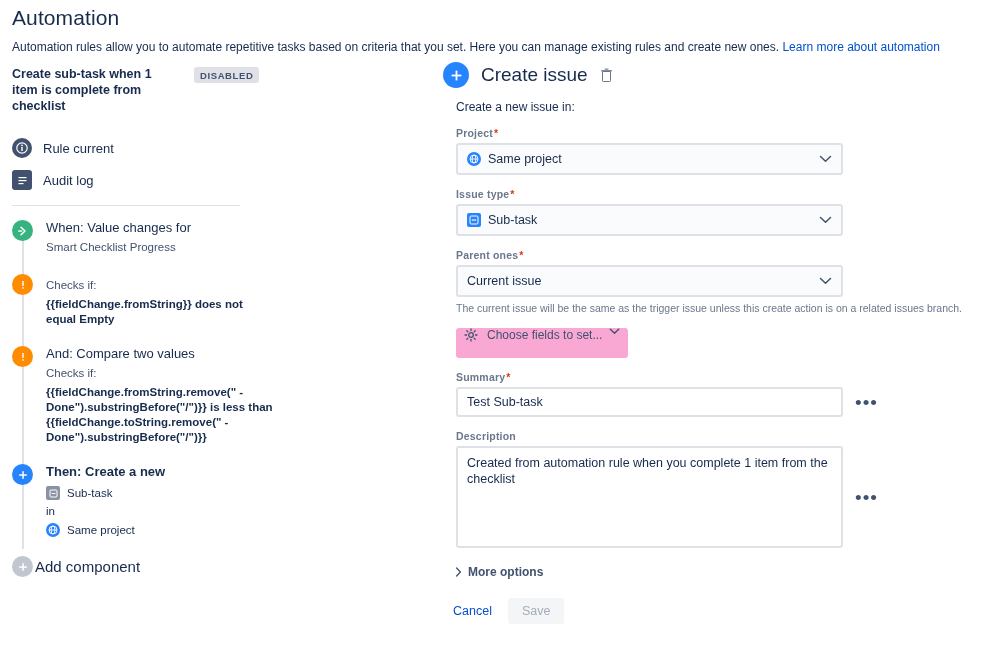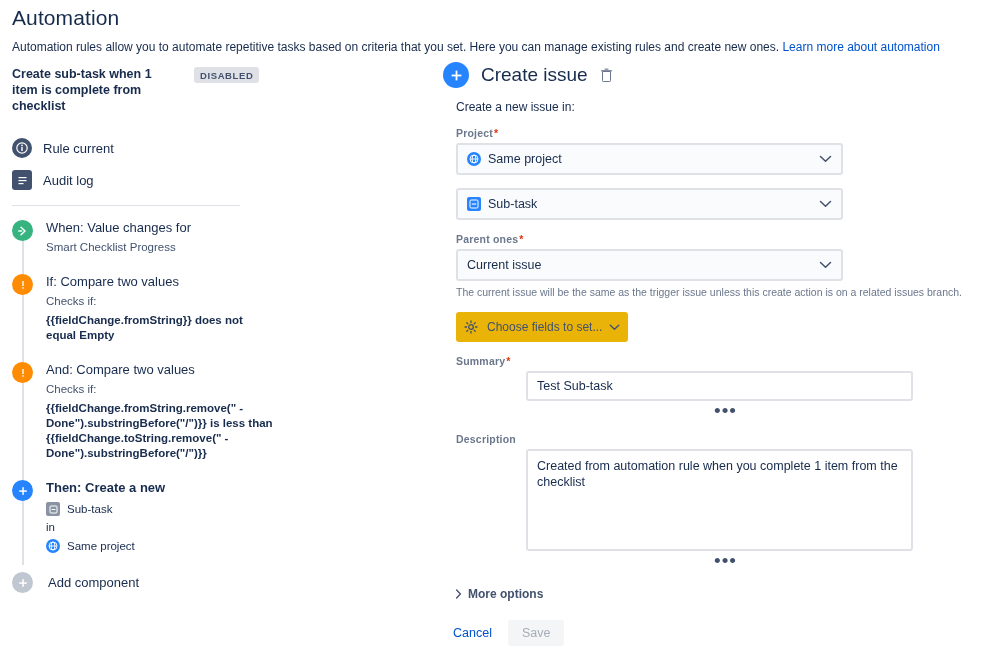--- a/index.html
+++ b/index.html
@@ -142,21 +142,21 @@
     width: 14px; height: 14px; border-radius: 50%;
     background: #2684ff; color: #fff;
     font-size: 9px; display: inline-flex;
     align-items: center; justify-content: center;
     flex: 0 0 14px;
   }
   .plain-line { font-size: 11.5px; color: #172b4d; margin-top: 5px; }
 
   .add-component { display: flex; align-items: center; margin-top: 4px; }
   .add-component .ac-label {
-    font-size: 13px; color: #172b4d; margin-left: 15px;
+    font-size: 15px; color: #172b4d; margin-left: 2px;
   }
 
   
   .right-panel {
     position: absolute;
     left: 443px; top: 62px;
     width: 540px;
   }
   .form-head { display: flex; align-items: center; }
   .form-head .big-icon {
@@ -222,23 +222,23 @@
     font-size: 8px;
   }
   .hint {
     font-size: 10.5px;
     color: #6b778c;
     margin-top: 5px;
   }
   .choose-fields {
     margin: 14px 0 0 13px;
     width: 172px; height: 30px;
-    background: #eab308;
+    background: #f9a8d4;
     border-radius: 3px;
-    display: flex; align-items: center;
+    display: flex; 
     padding: 0 8px;
     font-size: 12px;
     color: #42526e;
   }
   .choose-fields .gear { margin-right: 9px; color: #42526e; }
   .choose-fields .cf-chev { margin-left: auto; color: #42526e; }
   .input-text {
     width: 387px; height: 30px;
     border: 2px solid #dfe1e6;
     border-radius: 3px;
@@ -253,21 +253,21 @@
     border: 2px solid #dfe1e6;
     border-radius: 3px;
     background: #fff;
     font-size: 12.5px;
     color: #172b4d;
     padding: 7px 9px;
     resize: none;
     font-family: "Liberation Sans", sans-serif;
     line-height: 16px;
   }
-  .row-with-dots { display: flex; align-items: center; flex-direction: column; }
+  .row-with-dots { display: flex; align-items: flex-end; }
   .dots {
     margin-left: 12px;
     color: #42526e;
     font-size: 19px;
     letter-spacing: 1px;
     line-height: 1;
     cursor: pointer;
   }
   .dots.mid { align-self: center; }
   .more-options {
@@ -363,21 +363,20 @@
       </div>
 
       <div class="step">
         <span class="step-icon ic-orange">
           <svg width="12" height="12" viewBox="0 0 12 12">
               <rect x="5.3" y="2" width="1.4" height="5" fill="#fff"></rect>
               <rect x="5.3" y="8.2" width="1.4" height="1.5" fill="#fff"></rect>
             </svg>
         </span>
         <div class="step-body">
-          <div class="step-title">If: Compare two values</div>
           <div class="step-sub">Checks if:</div>
           <div class="step-sub bold">{{fieldChange.fromString}} does not equal Empty</div>
         </div>
       </div>
 
       <div class="step">
         <span class="step-icon ic-orange">
           <svg width="12" height="12" viewBox="0 0 12 12">
               <rect x="5.3" y="2" width="1.4" height="5" fill="#fff"></rect>
               <rect x="5.3" y="8.2" width="1.4" height="1.5" fill="#fff"></rect>
@@ -472,20 +471,23 @@
         <span>Same project</span>
         <span class="chev">
           <svg width="13" height="8" viewBox="0 0 13 8">
               <path d="M1.5 1.5 L6.5 6.2 L11.5 1.5" fill="none" stroke="#42526e" stroke-width="1.5" stroke-linecap="round" stroke-linejoin="round"></path>
             </svg>
         </span>
       </div>
     </div>
 
     <div class="field">
+      <div class="field-label">
+        <span>Issue type</span><span class="req">*</span>
+      </div>
       <div class="select">
         <span class="sel-icon">
           <span class="subtask-ic">
             <svg width="10" height="10" viewBox="0 0 10 10">
                 <rect x="1" y="1" width="8" height="8" rx="1.2" fill="none" stroke="#fff" stroke-width="1"></rect>
                 <rect x="2.8" y="4.5" width="4.4" height="1.1" fill="#fff"></rect>
               </svg>
           </span>
         </span>
         <span>Sub-task</span>

